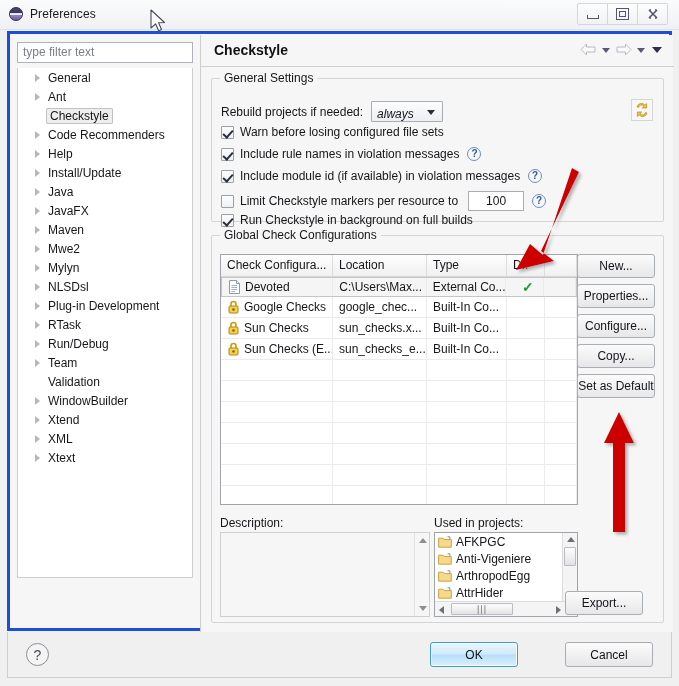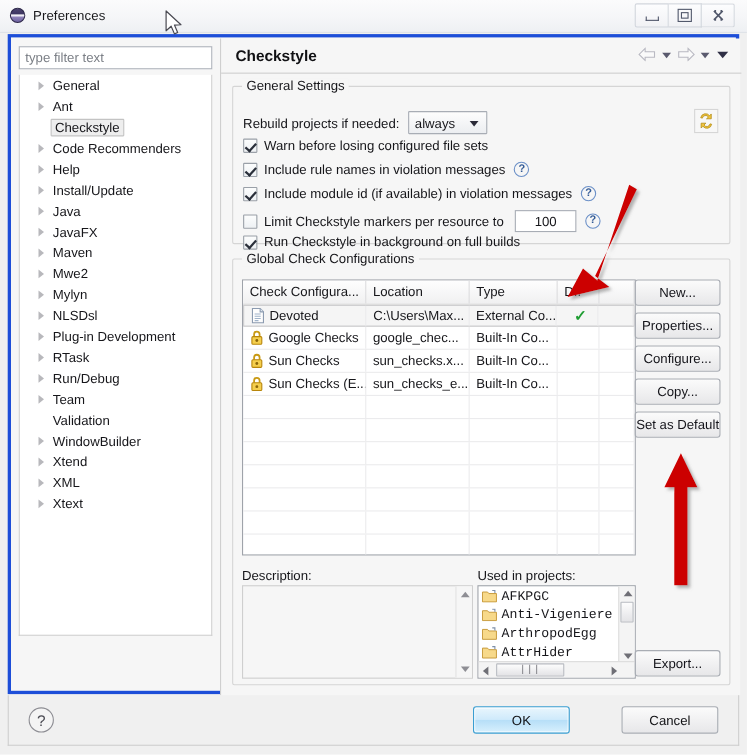--- a/index.html
+++ b/index.html
@@ -165,25 +165,26 @@
   #grp-global  { left: 10px; top: 200px; width: 453px; height: 388px; }
   
   .row { position: absolute; display: flex; align-items: center; font-size: 12px; color: #16161a; }
   #row-rebuild { left: 9px; top: 22px; }
   #combo {
     margin-left: 8px;
     width: 72px; height: 21px;
     background: linear-gradient(to bottom,#fdfdfd,#eceef1);
     border: 1px solid #a8adb5;
     box-sizing: border-box;
-    display: flex; align-items: center;
+    display: flex; align-items: flex-end;
     font-size: 12px; color: #16161a;
     padding-left: 5px;
     position: relative;
     border-radius: 1px;
+    font-style: italic;
   }
   #combo .cb-caret {
     position: absolute; right: 7px; top: 8px;
     width: 0; height: 0;
     border-left: 4px solid transparent;
     border-right: 4px solid transparent;
     border-top: 5px solid #2b2b38;
   }
   .cbx {
     width: 13px; height: 13px;
@@ -280,37 +281,36 @@
   }
   #desc-sb {
     position: absolute; right: 0; top: 0; width: 15px; height: 100%;
     background: #f6f6f6; border-left: 1px solid #e2e2e2; box-sizing:border-box;
   }
   #usedbox {
     position: absolute; left: 222px; top: 296px;
     width: 144px; height: 85px;
     background: #fff; border: 1px solid #9fa3aa; box-sizing: border-box;
     overflow: hidden;
-    font-family: Liberation Mono, monospace;
   }
   .proj { display: flex; align-items: center; height: 17px;
           font-size: 12px; color: #16161a; padding-left: 3px; }
   .folder { width: 14px; height: 12px; margin-right: 4px; flex:0 0 14px; }
   #used-vsb {
     position: absolute; right: 0; top: 0; width: 15px; height: 70px;
     background: #f4f4f4; border-left: 1px solid #dcdcdc; box-sizing: border-box;
   }
   #used-hsb {
     position: absolute; left: 0; bottom: 0; width: 142px; height: 15px;
     background: #f4f4f4; border-top: 1px solid #dcdcdc; box-sizing: border-box;
   }
   .sb-thumb { position: absolute; background: linear-gradient(to bottom,#fdfdfd,#e3e3e6);
               border: 1px solid #b9bcc2; box-sizing: border-box; border-radius:1px;}
   .sb-arrow { position:absolute; width:0;height:0; }
-  #export-btn { position: absolute; right: 8px; top: 355px; width: 78px; height: 24px; }
+  #export-btn { position: absolute; right: 20px; top: 355px; width: 78px; height: 24px; }
   
   #bottom {
     position: absolute; left: 7px; top: 632px;
     width: 665px; height: 46px;
     background: #f0f0f0;
     border: 1px solid #cfcfcf;
     border-top: 0;
     box-sizing: border-box;
   }
   #help-btn {

